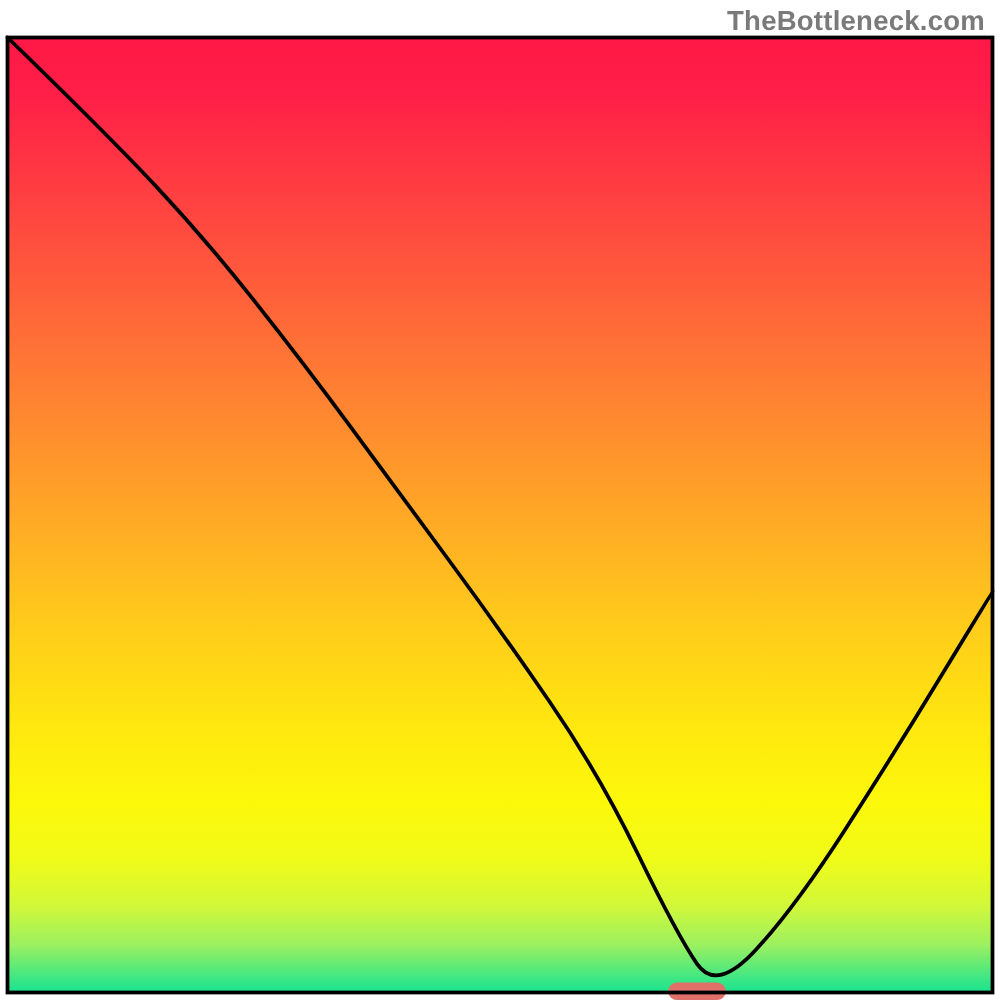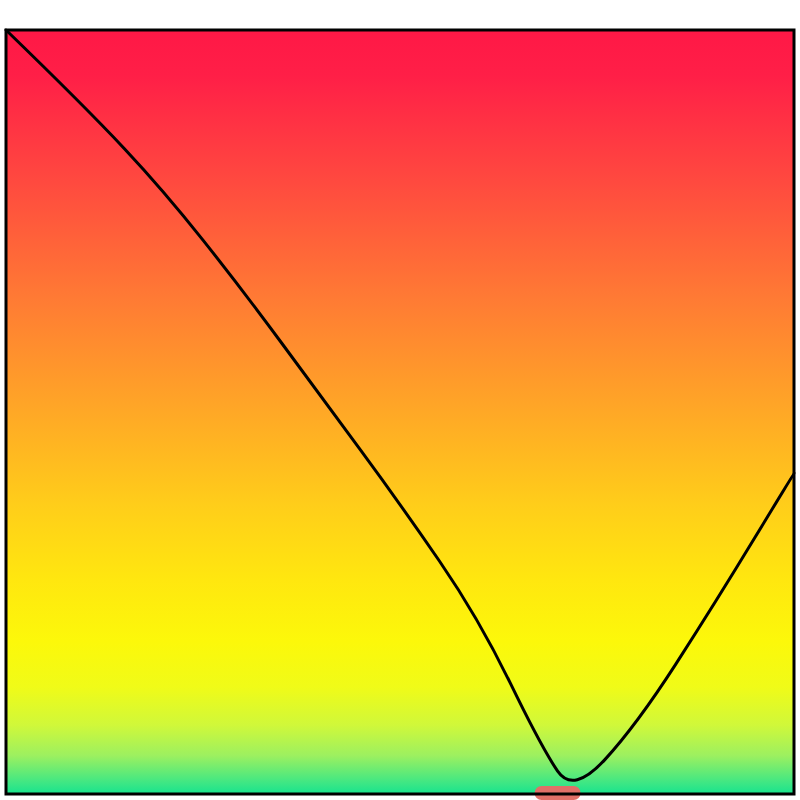--- a/index.html
+++ b/index.html
@@ -26,20 +26,21 @@
     font-size: 22px;
     font-weight: 600;
     color: #7a7a7a;
     letter-spacing: 0.2px;
   }
 </style>
 </head>
 <body>
 
 <div class="chart-wrap">
+  <div class="watermark">TheBottleneck.com</div>
 
   <svg id="chart-svg" width="800" height="800" viewBox="0 0 800 800">
     <defs>
       <linearGradient id="bg-grad" x1="0" y1="0" x2="0" y2="1">
           <stop offset="0.00%" stop-color="#ff1846"></stop>
           <stop offset="6.00%" stop-color="#ff1f47"></stop>
           <stop offset="20.00%" stop-color="#ff4a3f"></stop>
           <stop offset="35.00%" stop-color="#ff7a34"></stop>
           <stop offset="50.00%" stop-color="#ffa826"></stop>
           <stop offset="62.00%" stop-color="#ffcd1a"></stop>

